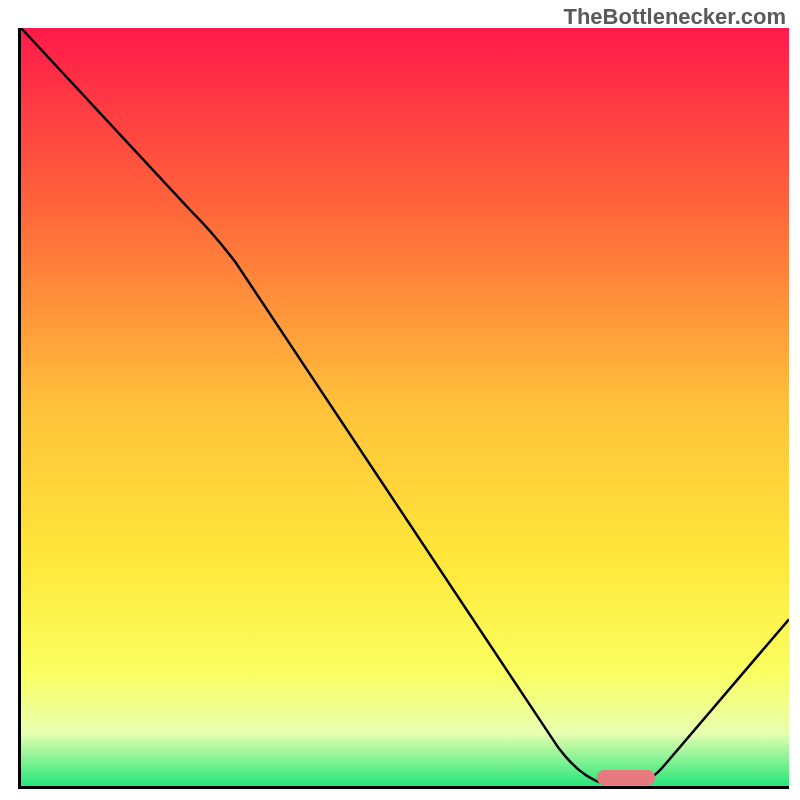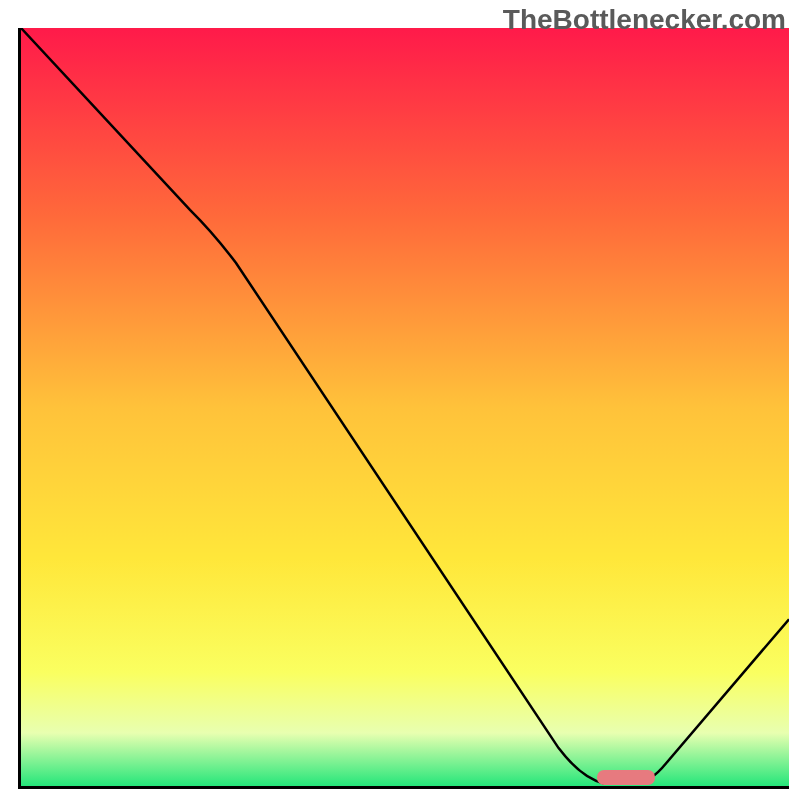--- a/index.html
+++ b/index.html
@@ -12,21 +12,21 @@
   }
   .container {
     position: relative;
     width: 800px;
     height: 800px;
   }
   .watermark {
     position: absolute;
     top: 4px;
     right: 14px;
-    font-size: 28px;
+    font-size: 22px;
     font-weight: bold;
     color: #5a5a5a;
     z-index: 10;
   }
   .plot-area {
     position: absolute;
     left: 18px;
     top: 28px;
     width: 768px;
     height: 758px;

